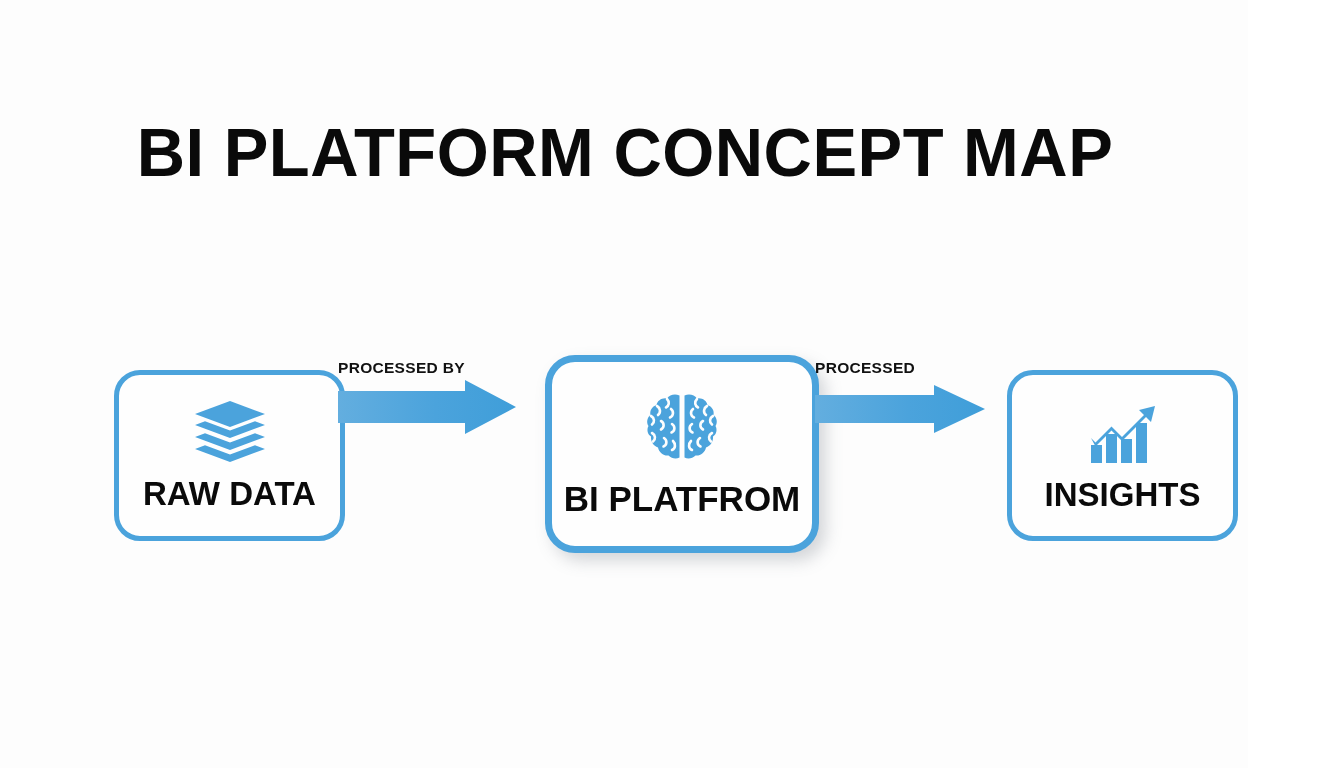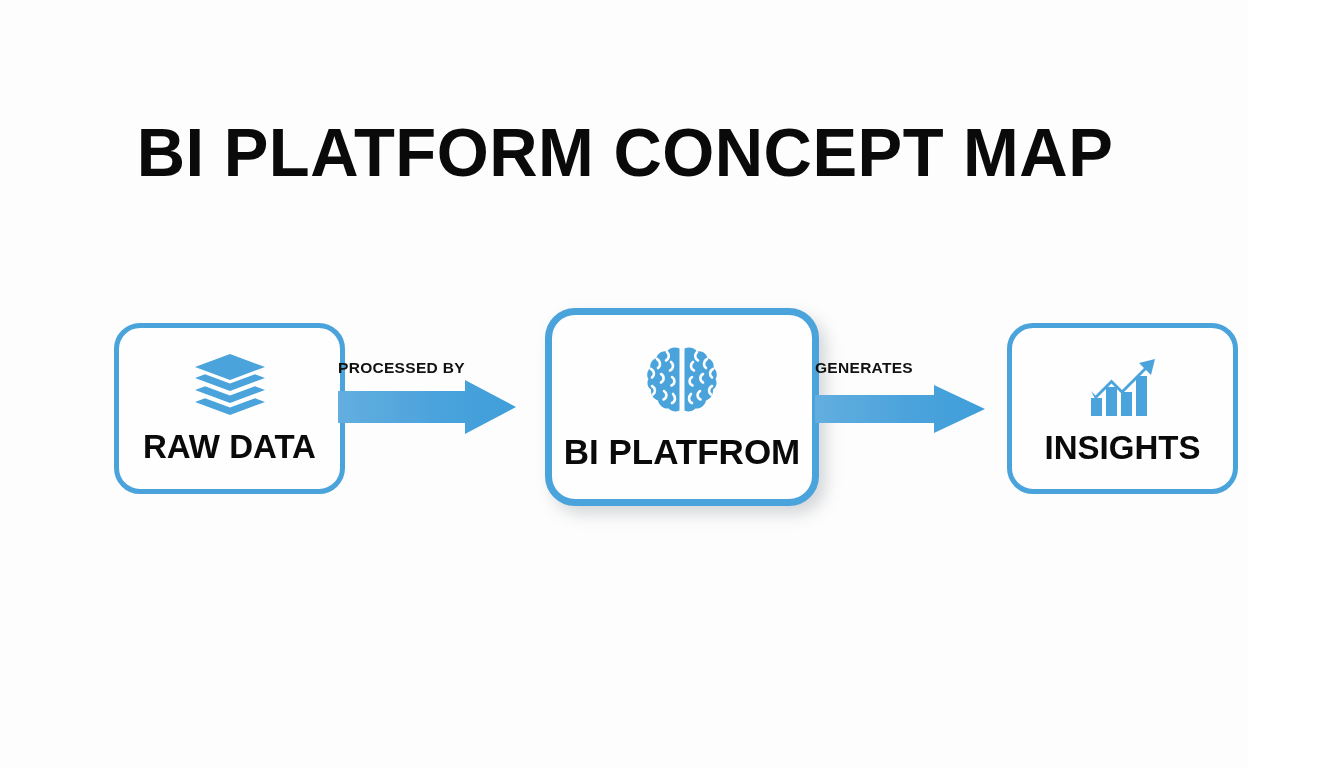--- a/index.html
+++ b/index.html
@@ -38,20 +38,21 @@
 
   
   .node {
     position: absolute;
     box-sizing: border-box;
     background: #fefefe;
     display: flex;
     flex-direction: column;
     align-items: center;
     justify-content: center;
+    margin-top: 47px;
   }
   .node-side {
     border: 5px solid #4ba3dc;
     border-radius: 26px;
   }
   .node-center {
     border: 7px solid #4ba3dc;
     border-radius: 30px;
     box-shadow: 7px 8px 16px rgba(120,125,135,0.30);
   }
@@ -186,21 +187,21 @@
         <linearGradient id="arrowGrad1" x1="0" y1="0" x2="1" y2="0">
           <stop offset="0%" stop-color="#63aedf"></stop>
           <stop offset="55%" stop-color="#4ba3dc"></stop>
           <stop offset="100%" stop-color="#3f9ed9"></stop>
         </linearGradient>
       </defs>
       <path d="M0 13 L127 13 L127 2 L178 29 L127 56 L127 45 L0 45 Z" fill="url(#arrowGrad1)"></path>
     </svg>
   </div>
 
-  <div class="connector-label" id="connector-label-2">GENERATES</div>
+  <div class="connector-label" id="connector-label-2">PROCESSED</div>
   <div class="connector" id="connector-2">
     <svg width="175" height="50" viewBox="0 0 175 50" xmlns="http://www.w3.org/2000/svg">
       <defs>
         <linearGradient id="arrowGrad2" x1="0" y1="0" x2="1" y2="0">
           <stop offset="0%" stop-color="#63aedf"></stop>
           <stop offset="55%" stop-color="#4ba3dc"></stop>
           <stop offset="100%" stop-color="#3f9ed9"></stop>
         </linearGradient>
       </defs>
       <path d="M0 11 L119 11 L119 1 L170 25 L119 49 L119 39 L0 39 Z" fill="url(#arrowGrad2)"></path>

